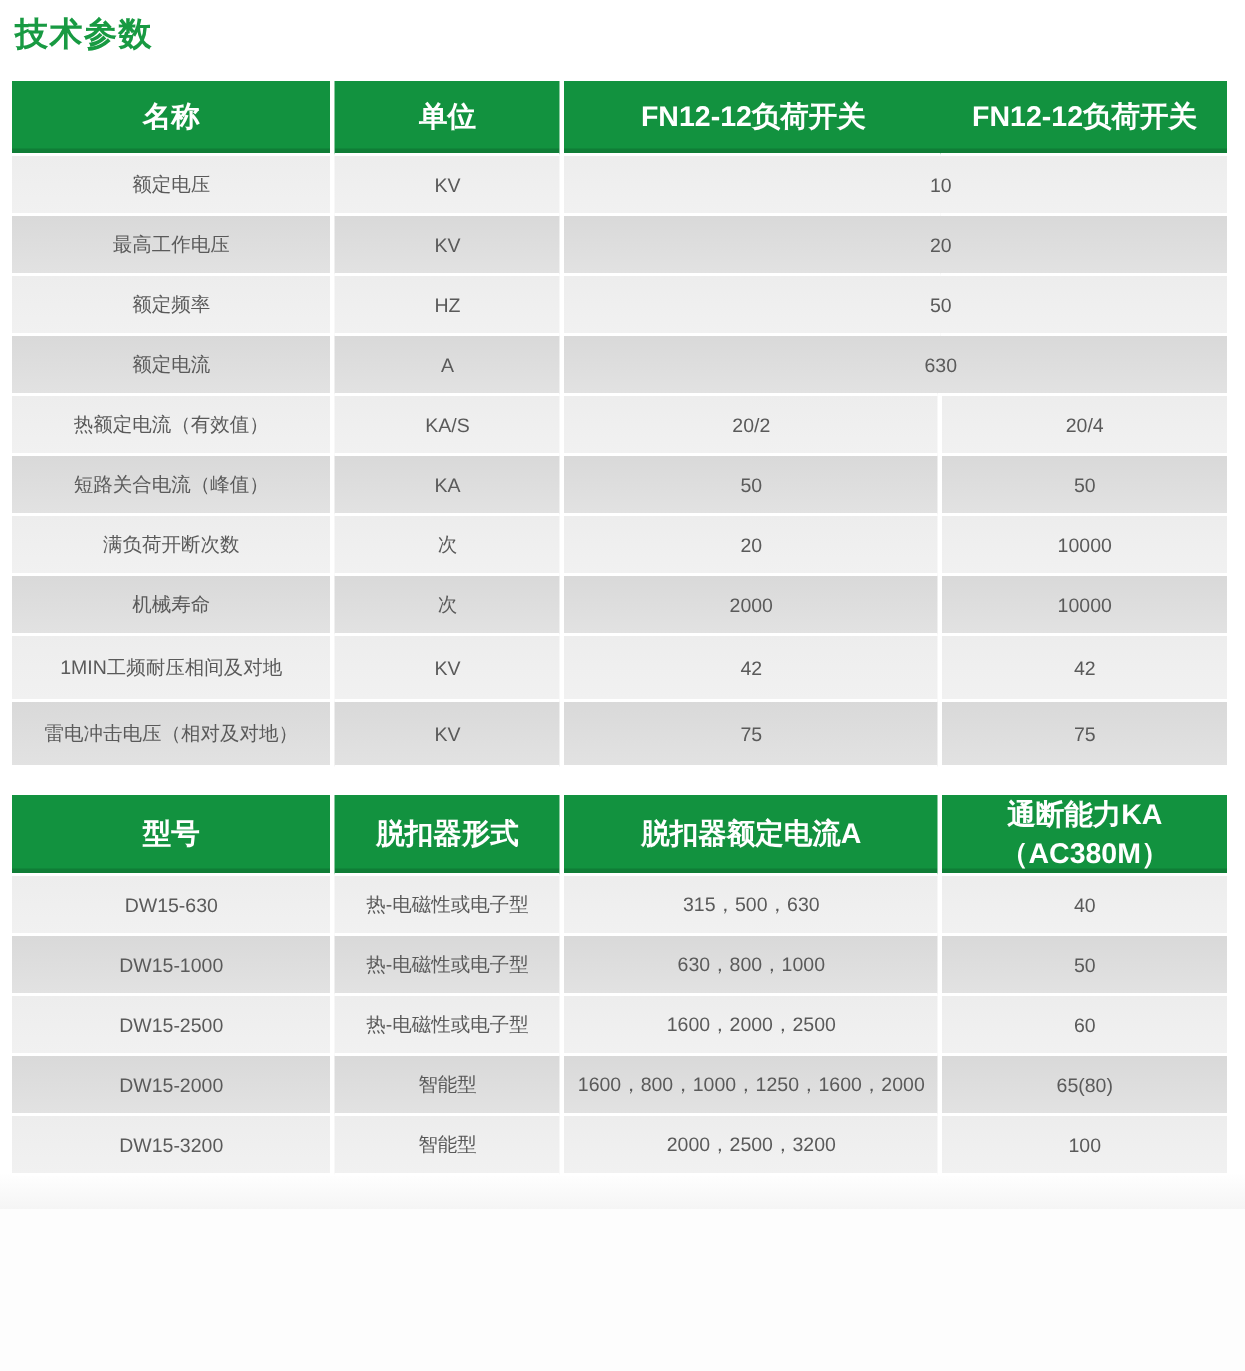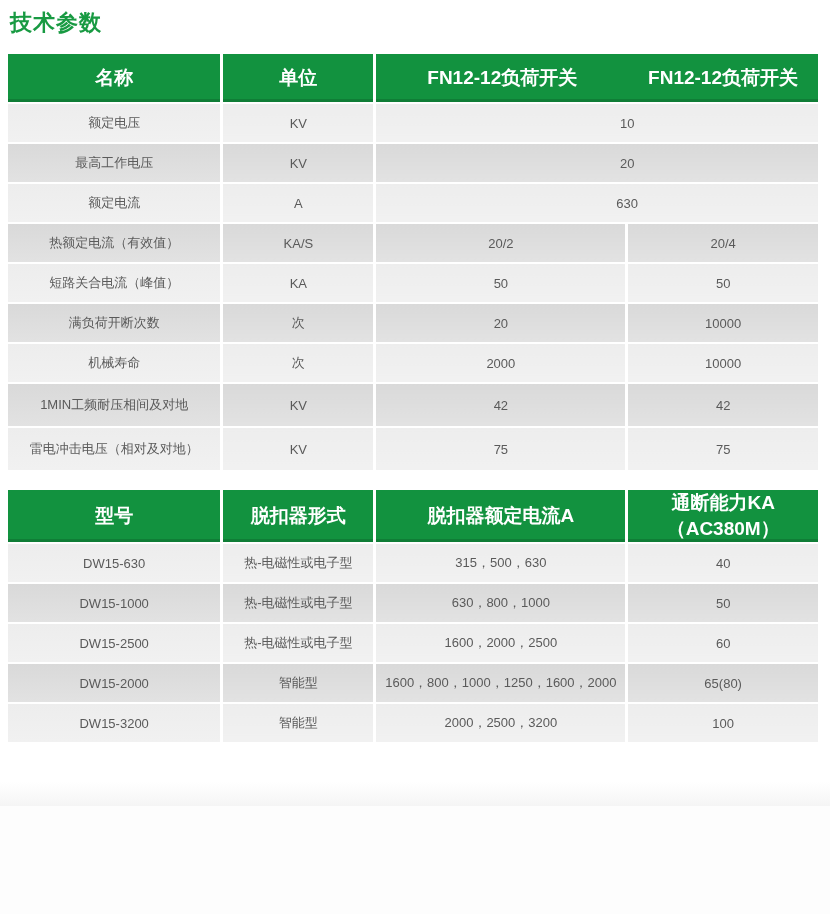--- a/index.html
+++ b/index.html
@@ -111,20 +111,25 @@
         <td>额定电压</td>
         <td>KV</td>
         <td colspan="2"><span class="merged-shift">10</span></td>
       </tr>
       <tr>
         <td>最高工作电压</td>
         <td>KV</td>
         <td colspan="2"><span class="merged-shift">20</span></td>
       </tr>
       <tr>
+        <td>额定频率</td>
+        <td>HZ</td>
+        <td colspan="2"><span class="merged-shift">50</span></td>
+      </tr>
+      <tr>
         <td>额定电流</td>
         <td>A</td>
         <td colspan="2"><span class="merged-shift">630</span></td>
       </tr>
       <tr>
         <td>热额定电流（有效值）</td>
         <td>KA/S</td>
         <td>20/2</td>
         <td>20/4</td>
       </tr>

